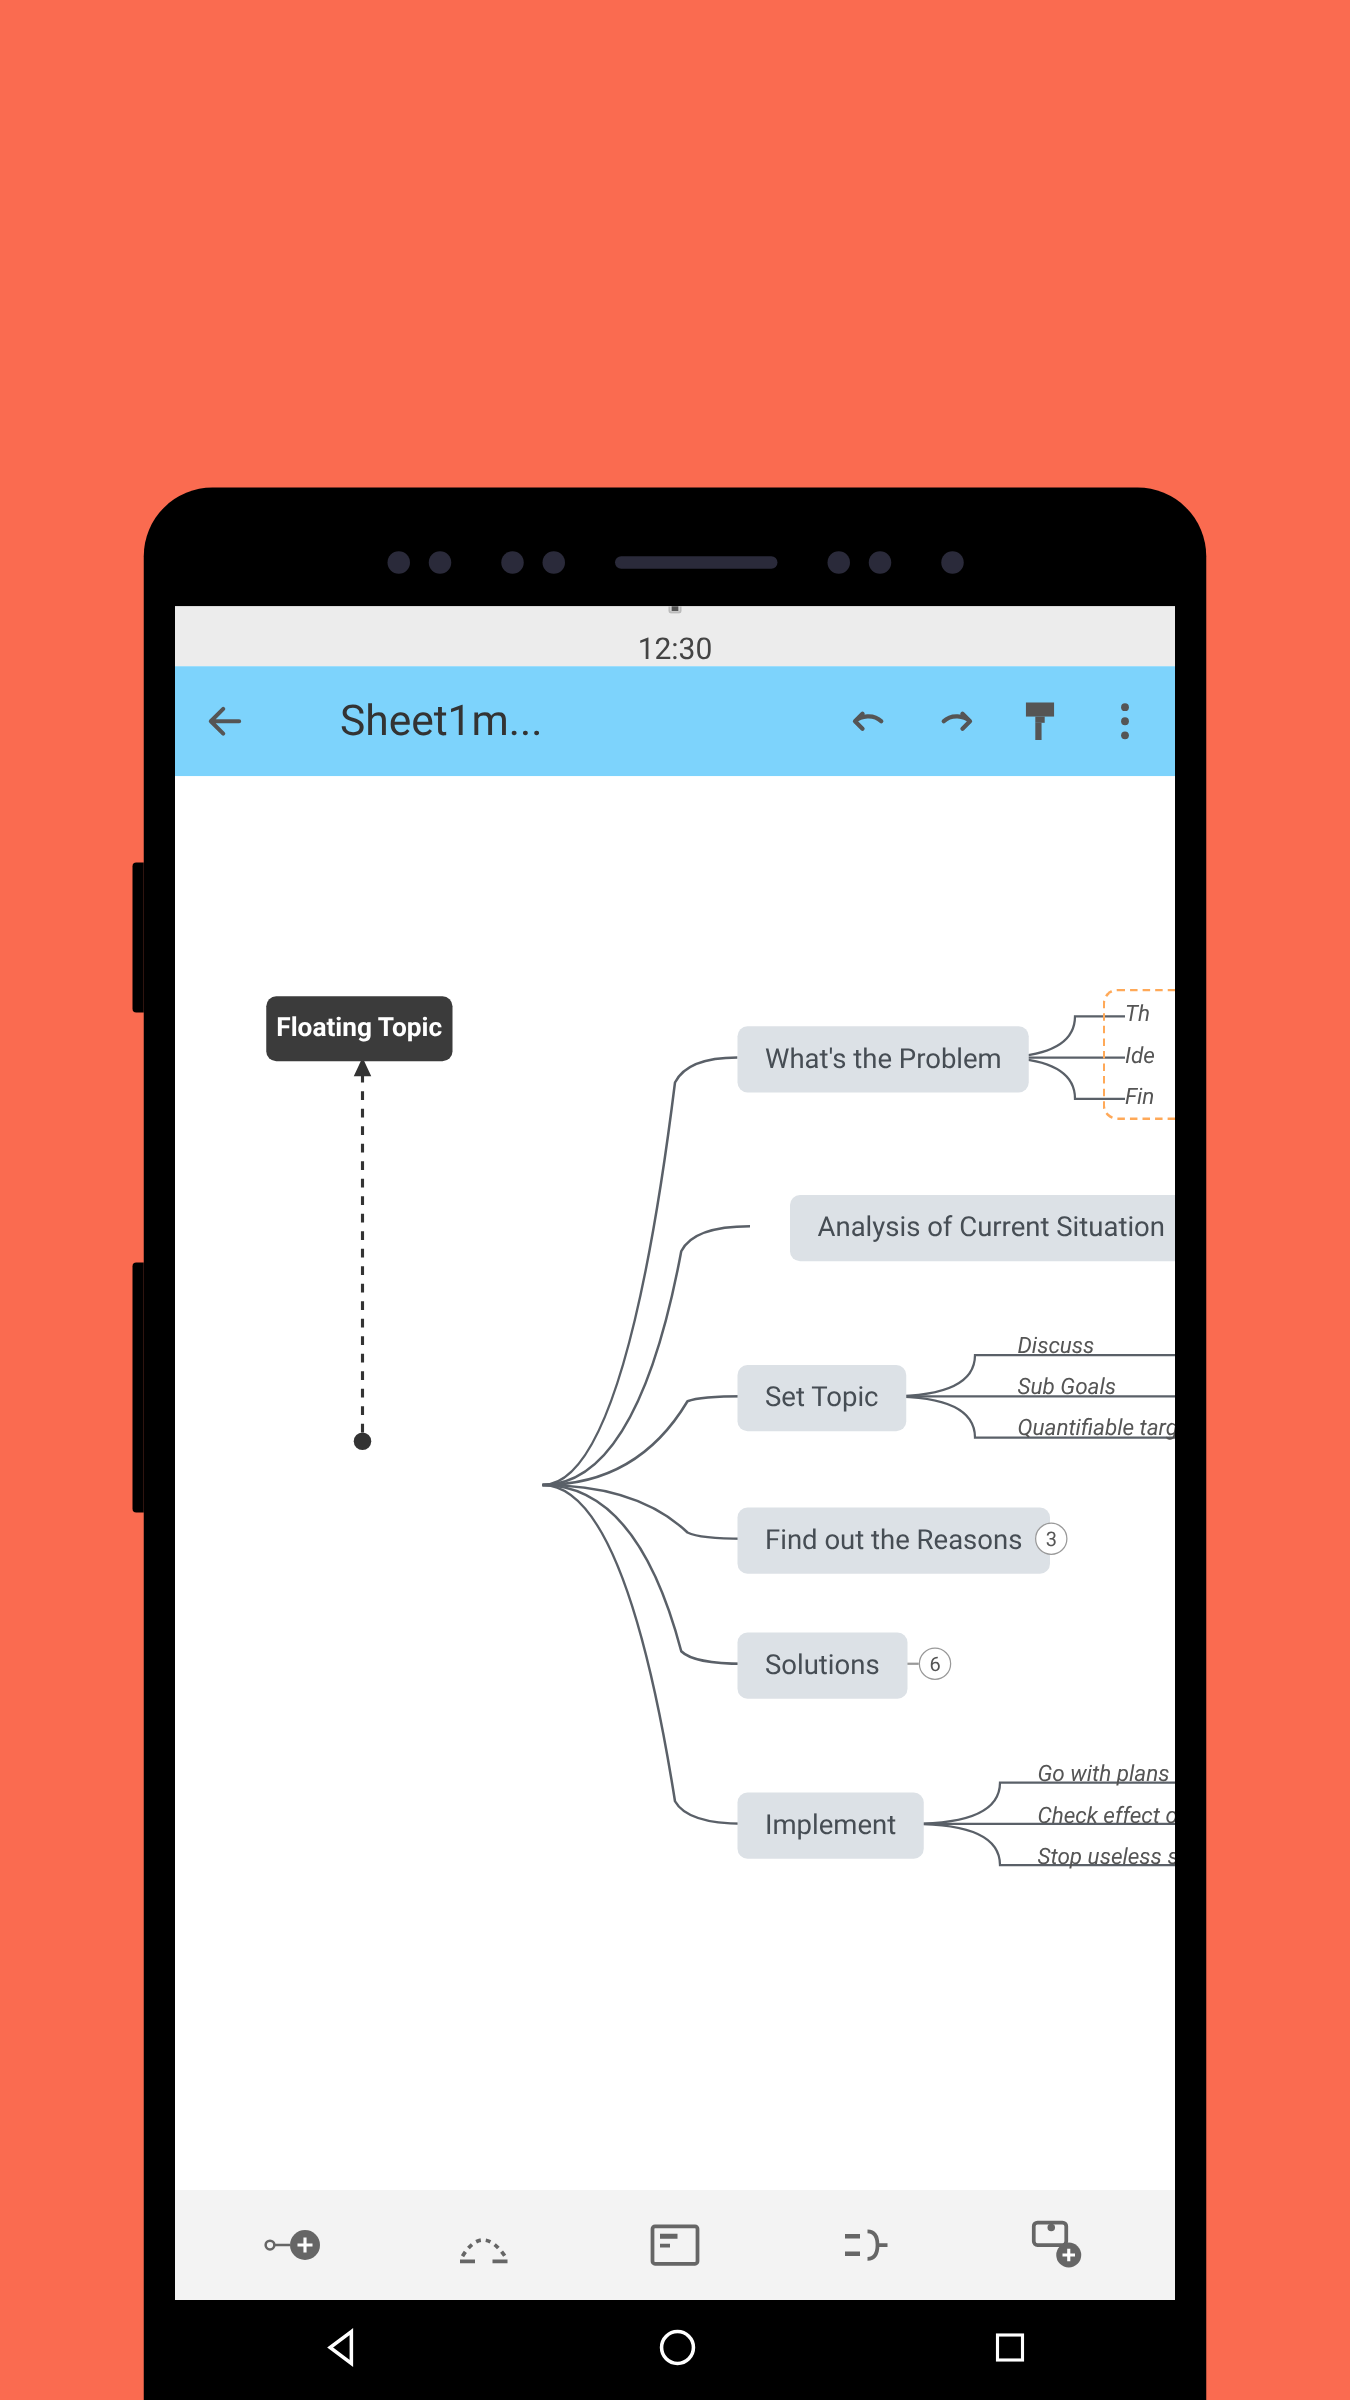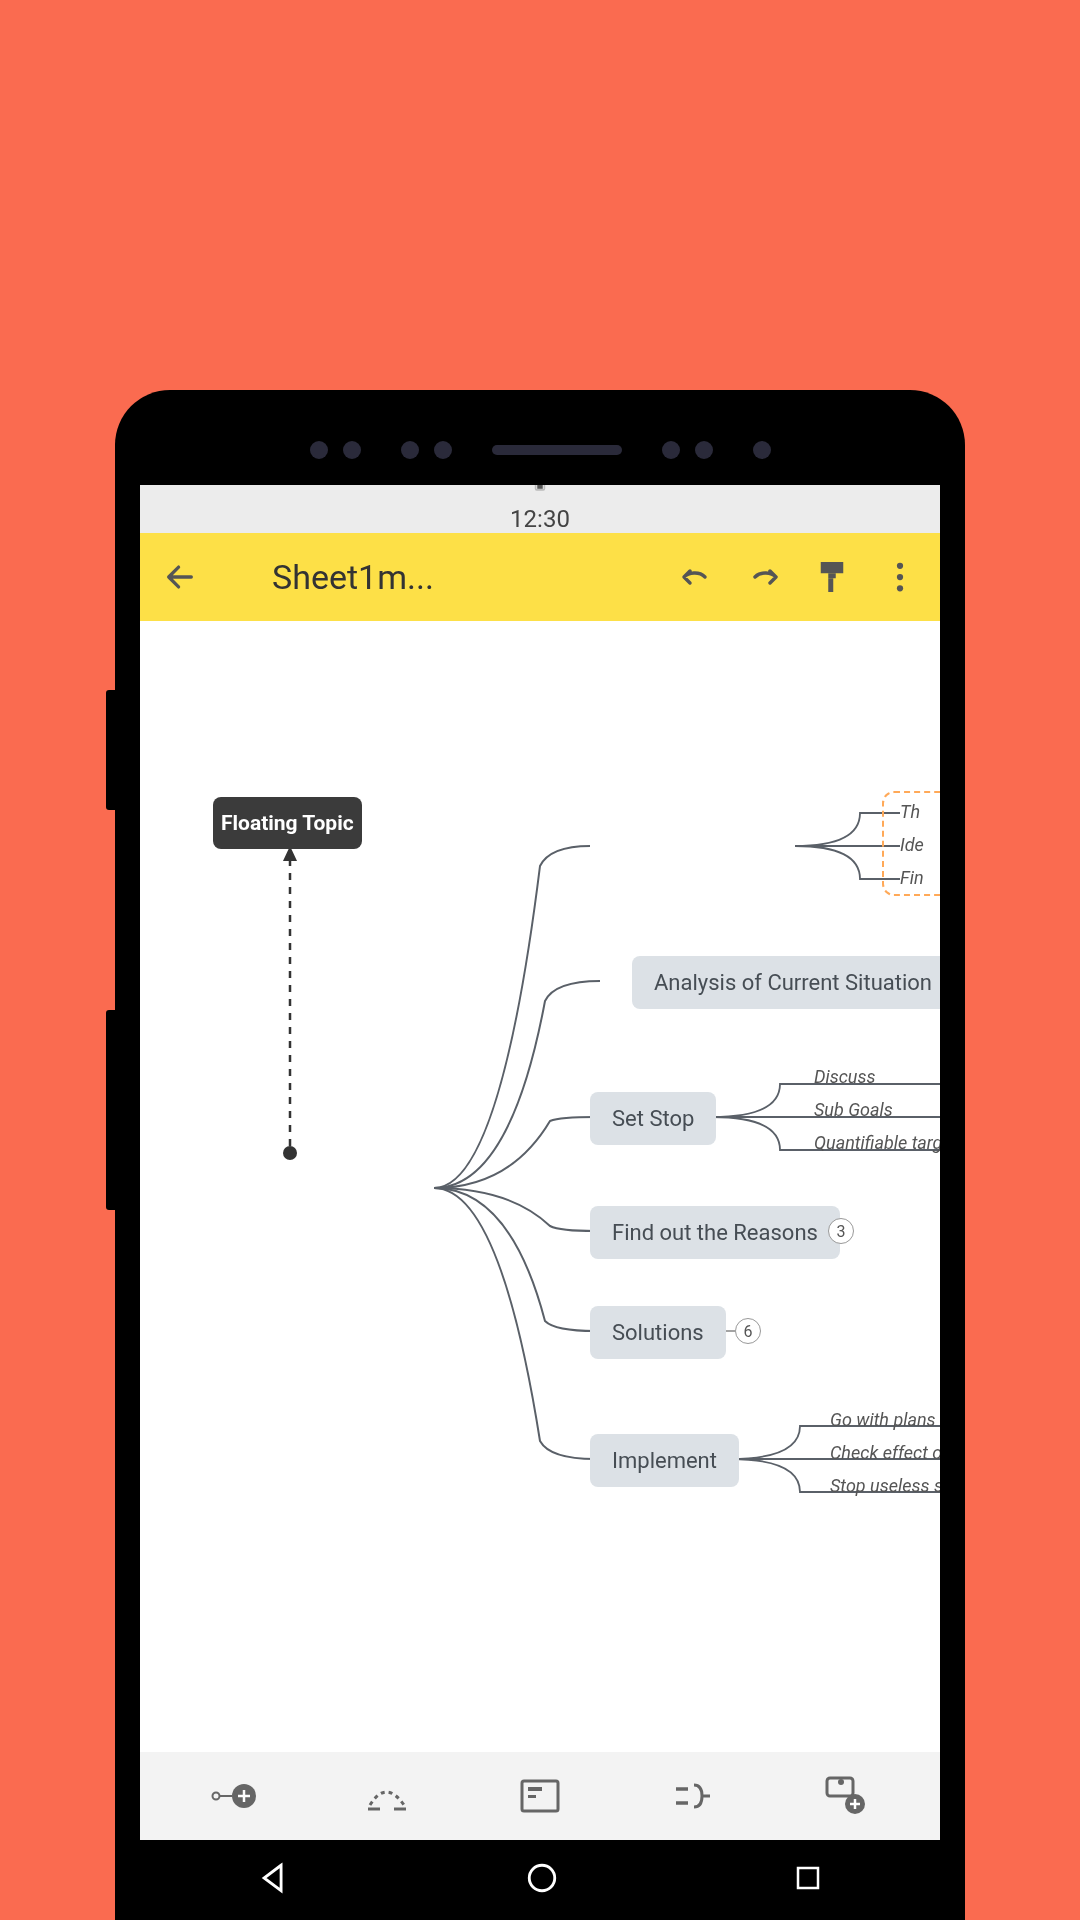--- a/index.html
+++ b/index.html
@@ -67,21 +67,21 @@
   align-items: center;
   padding: 0 16px;
   gap: 14px;
   font-size: 24px;
   color: #444;
   flex-direction: column;
 }
 .si { display: inline-flex; }
 .toolbar {
   height: 88px;
-  background: #fde047;
+  background: #7dd3fc;
   display: flex;
   align-items: center;
   padding: 0 18px;
   gap: 24px;
 }
 .tb-title {
   flex: 1;
   font-size: 34px;
   color: #333;
   margin-left: 46px;
@@ -279,27 +279,28 @@
 
         <path d="M590 838 Q 660 838 660 805 L 800 805" fill="none" stroke="#5a6068" stroke-width="1.8"></path>
         <path d="M590 838 L 800 838" fill="none" stroke="#5a6068" stroke-width="1.8"></path>
         <path d="M590 838 Q 660 838 660 871 L 800 871" fill="none" stroke="#5a6068" stroke-width="1.8"></path>
       </svg>
 
       <div class="node floating" style="left:73px; top:176px;">Floating Topic</div>
 
       <div class="dashed-box" style="left:742px; top:170px; width:120px; height:105px;"></div>
 
+      <div class="node" style="left:450px; top:200px;">What's the Problem</div>
       <div class="sub" style="left:760px; top:180px;">Th</div>
       <div class="sub" style="left:760px; top:213px;">Ide</div>
       <div class="sub" style="left:760px; top:246px;">Fin</div>
 
       <div class="node" style="left:468px; top:335px;margin-left:24px;">Analysis of Current Situation</div>
 
-      <div class="node" style="left:450px; top:471px;">Set Stop</div>
+      <div class="node" style="left:450px; top:471px;">Set Topic</div>
       <div class="sub" style="left:674px; top:445px;">Discuss</div>
       <div class="sub" style="left:674px; top:478px;text-align:center;">Sub Goals</div>
       <div class="sub" style="left:674px; top:511px;">Quantifiable targe</div>
 
       <div class="node" style="left:450px; top:585px;">Find out the Reasons</div>
       <div class="badge" style="left:688px; top:597px;">3</div>
 
       <div class="node" style="left:450px; top:685px;">Solutions</div>
       <div class="badge" style="left:595px; top:697px;">6</div>
 

